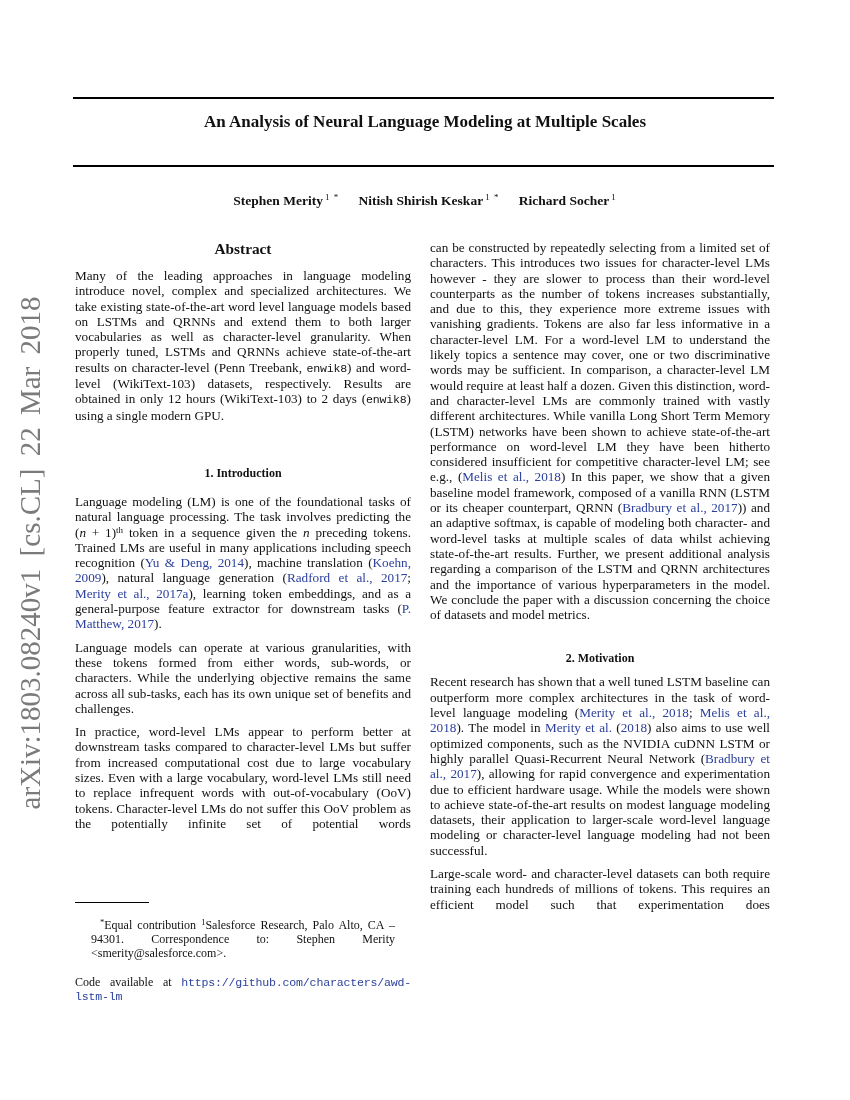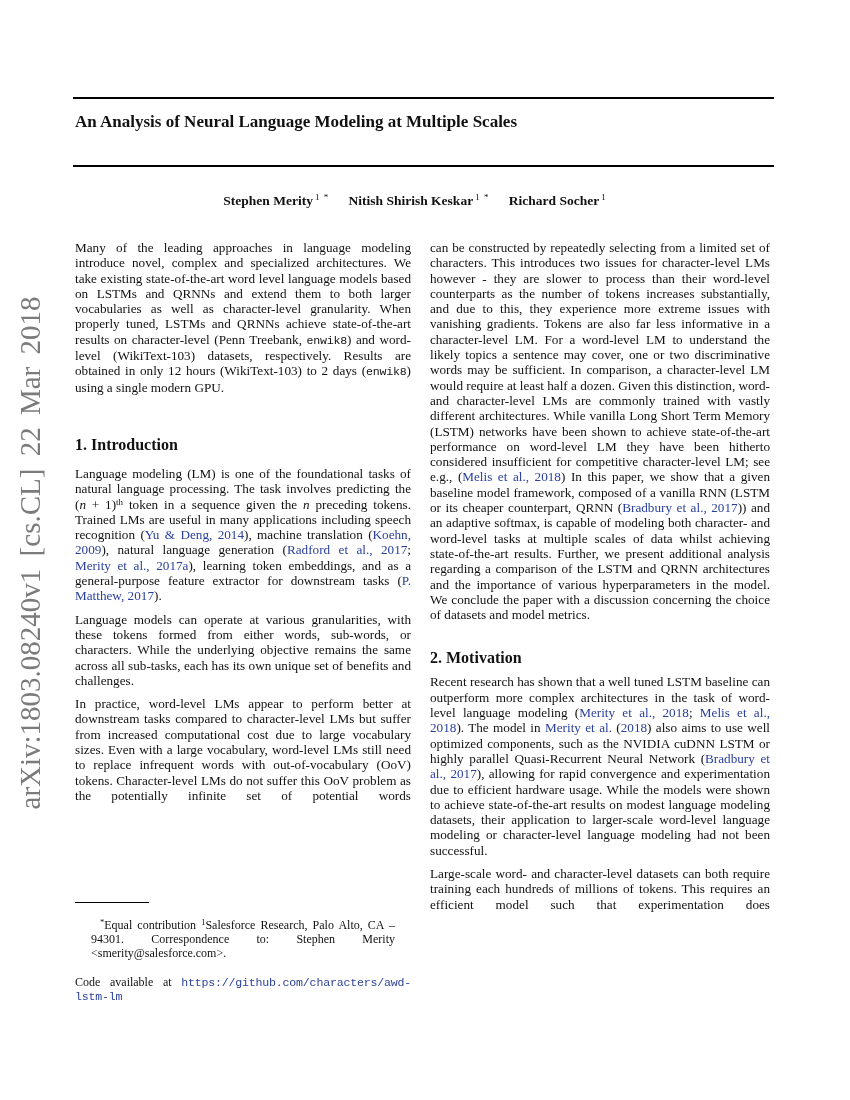--- a/index.html
+++ b/index.html
@@ -13,37 +13,37 @@
     position:absolute; left:14px; top:843px; width:580px;
     transform:rotate(-90deg); transform-origin:0 0;
     font-size:29px; color:var(--banner,#7b7b7b);
     text-align:center; white-space:nowrap; word-spacing:5px;
   }
   .rule { position:absolute; left:73px; width:701px; height:2px; background:#000; }
   .rule.top { top:97px; }
   .rule.mid { top:165px; }
   .title {
     position:absolute; left:75px; top:111px; width:700px;
-    font-size:17px; font-weight:bold; line-height:22px;
+    text-align:center; font-size:17px; font-weight:bold; line-height:22px;
   }
   .authors {
-    position:absolute; left:65px; top:193px; width:700px;
+    position:absolute; left:75px; top:193px; width:700px;
     text-align:center; font-weight:bold; font-size:13.5px;
   }
   .author { display:inline-block; margin:0 8px; white-space:nowrap; }
   .asup { font-weight:normal; font-size:9px; vertical-align:5px; letter-spacing:1px; margin-left:2px; line-height:0; }
 
   .col { position:absolute; top:240px; font-size:13.2px; line-height:15.3px; }
   .col.left  { left:75px;  width:336px; height:663px; overflow:hidden; }
   .col.right { left:430px; width:340px; height:770px; overflow:hidden; }
 
   .abs-head { text-align:center; font-size:15.3px; font-weight:bold; margin:0 0 10px 0; line-height:18px; }
   .abs-body { margin:0 26px; }
 
-  .sec-head { font-size:16px; font-weight:bold; line-height:20px; text-align:left; }
+  .sec-head { font-size:12px; font-weight:bold; line-height:20px; text-align:center; }
   .sec-head.intro { margin:40px 0 11px 0; }
   .sec-head.motiv { margin:26px 0 6px 0; }
 
   p.para {
     margin:0 0 8px 0; text-align:justify;
     hyphens:auto; -webkit-hyphens:auto;
   }
   p.cont { text-align-last:justify; }
 
   .cite { color:var(--link,#2a3f9c); }
@@ -71,20 +71,21 @@
 
   <div class="rule mid"></div>
 
   <div class="authors">
     <span class="author"><span>Stephen Merity</span><span class="asup">1 *</span></span>
     <span class="author"><span>Nitish Shirish Keskar</span><span class="asup">1 *</span></span>
     <span class="author"><span>Richard Socher</span><span class="asup">1</span></span>
   </div>
 
   <div class="col left">
+    <div class="abs-head">Abstract</div>
     <p class="para abs-body">Many of the leading approaches in language modeling introduce novel, complex and specialized architectures. We take existing state-of-the-art word level language models based on LSTMs and QRNNs and extend them to both larger vocabularies as well as character-level granularity. When properly tuned, LSTMs and QRNNs achieve state-of-the-art results on character-level (Penn Treebank, <span class="mono">enwik8</span>) and word-level (WikiText-103) datasets, respectively. Results are obtained in only 12 hours (WikiText-103) to 2 days (<span class="mono">enwik8</span>) using a single modern GPU.</p>
 
     <div class="sec-head intro">1. Introduction</div>
     <p class="para">Language modeling (LM) is one of the foundational tasks of natural language processing. The task involves predicting the (<span class="ital">n</span> + 1)<span class="supi">th</span> token in a sequence given the <span class="ital">n</span> preceding tokens. Trained LMs are useful in many applications including speech recognition (<span class="cite">Yu &amp; Deng, 2014</span>), machine translation (<span class="cite">Koehn, 2009</span>), natural language generation (<span class="cite">Radford et al., 2017</span>; <span class="cite">Merity et al., 2017a</span>), learning token embeddings, and as a general-purpose feature extractor for downstream tasks (<span class="cite">P. Matthew, 2017</span>).</p>
     <p class="para">Language models can operate at various granularities, with these tokens formed from either words, sub-words, or characters. While the underlying objective remains the same across all sub-tasks, each has its own unique set of benefits and challenges.</p>
     <p class="para cont">In practice, word-level LMs appear to perform better at downstream tasks compared to character-level LMs but suffer from increased computational cost due to large vocabulary sizes. Even with a large vocabulary, word-level LMs still need to replace infrequent words with out-of-vocabulary (OoV) tokens. Character-level LMs do not suffer this OoV problem as the potentially infinite set of potential words</p>
   </div>
 
   <div class="col right">
     <p class="para">can be constructed by repeatedly selecting from a limited set of characters. This introduces two issues for character-level LMs however - they are slower to process than their word-level counterparts as the number of tokens increases substantially, and due to this, they experience more extreme issues with vanishing gradients. Tokens are also far less informative in a character-level LM. For a word-level LM to understand the likely topics a sentence may cover, one or two discriminative words may be sufficient. In comparison, a character-level LM would require at least half a dozen. Given this distinction, word- and character-level LMs are commonly trained with vastly different architectures. While vanilla Long Short Term Memory (LSTM) networks have been shown to achieve state-of-the-art performance on word-level LM they have been hitherto considered insufficient for competitive character-level LM; see e.g., (<span class="cite">Melis et al., 2018</span>) In this paper, we show that a given baseline model framework, composed of a vanilla RNN (LSTM or its cheaper counterpart, QRNN (<span class="cite">Bradbury et al., 2017</span>)) and an adaptive softmax, is capable of modeling both character- and word-level tasks at multiple scales of data whilst achieving state-of-the-art results. Further, we present additional analysis regarding a comparison of the LSTM and QRNN architectures and the importance of various hyperparameters in the model. We conclude the paper with a discussion concerning the choice of datasets and model metrics.</p>

